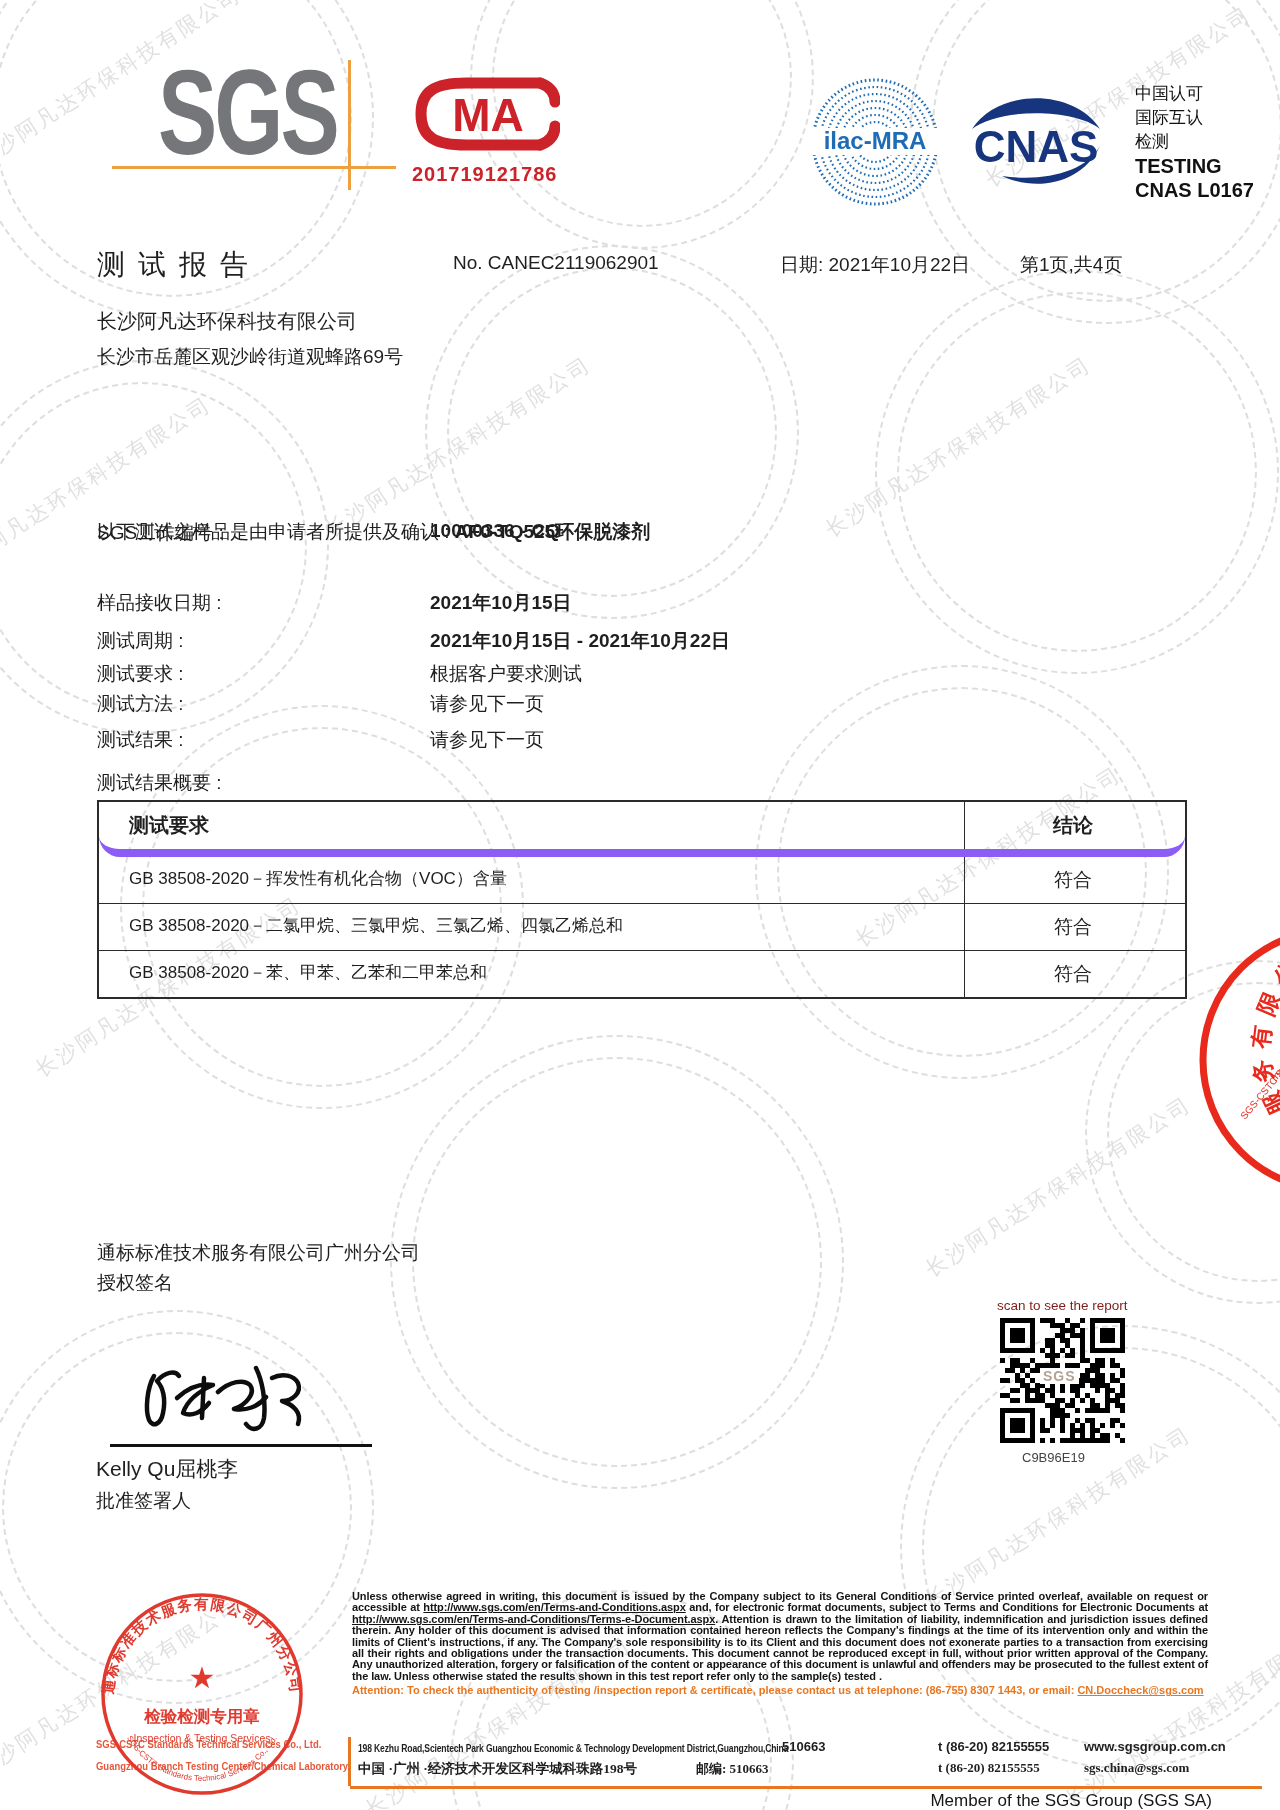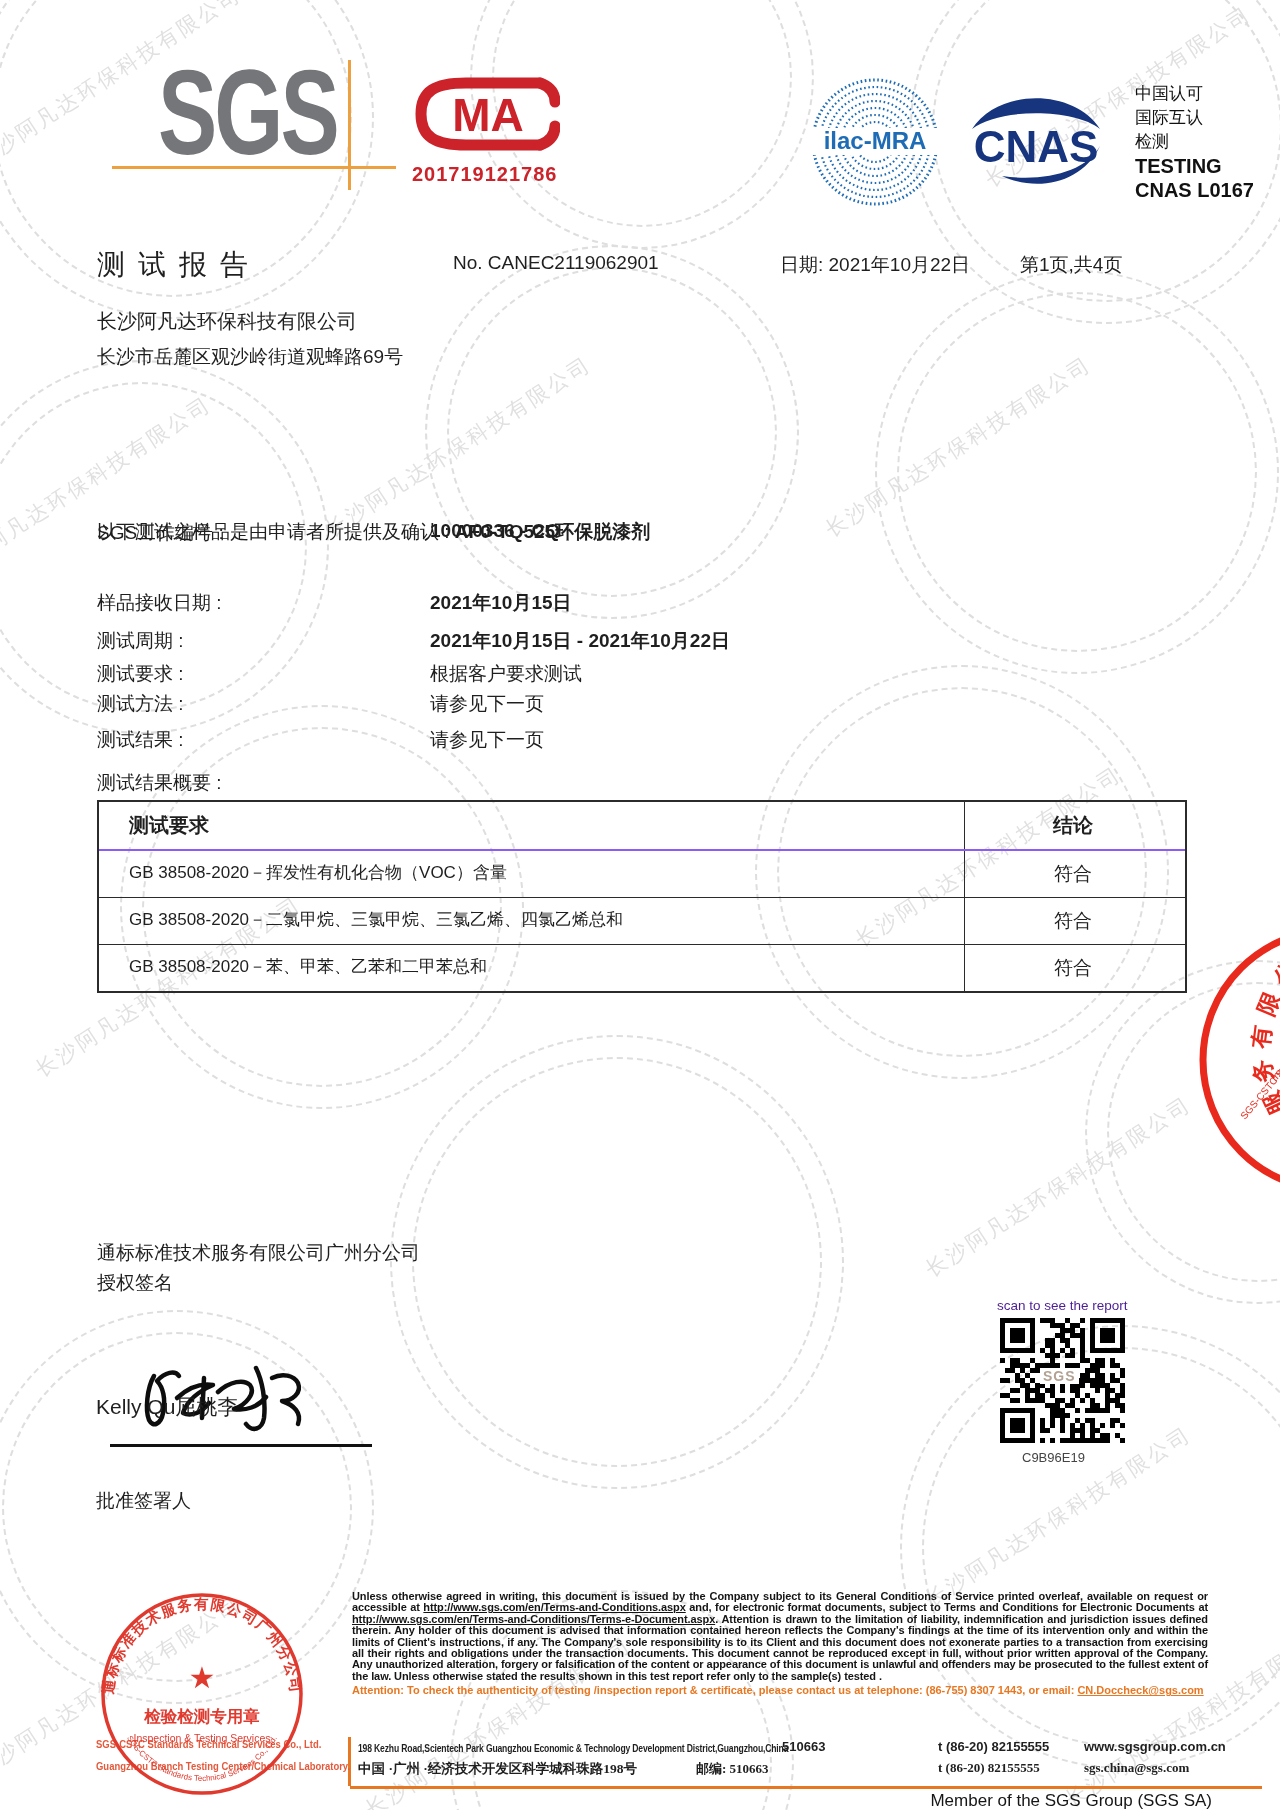--- a/index.html
+++ b/index.html
@@ -33,32 +33,32 @@
   .kv{position:absolute;left:97px;font-size:19px;width:1000px;}
   .kv-l{display:inline-block;}
   .kv-v{position:absolute;left:333px;}
   .v-strong{font-weight:700;}
   
   #summary-heading{left:97px;top:770px;font-size:19px;}
   #summary-table{left:97px;top:800px;width:1086px;border:2px solid #2b2b2b;z-index:1;background:transparent;}
   .trow{display:grid;grid-template-columns:866px 216px;}
   .trow .c1{padding:10px 8px 10px 30px;border-right:1px solid #2b2b2b;font-size:17px;}
   .trow .c2{text-align:center;padding:10px 0;font-size:19px;}
-  .trow.head{border-bottom:2px solid #8b5cf6;}
+  .trow.head{border-bottom:8px solid #8b5cf6;border-radius:21px;}
   .trow.head .c1,.trow.head .c2{font-weight:700;font-size:20px;}
   .trow.r{border-bottom:1px solid #2b2b2b;}
   .trow.r:last-child{border-bottom:none;}
   
   #approval-company{left:97px;top:1240px;font-size:19px;}
   #sign-label{left:97px;top:1270px;font-size:19px;}
   #sig-line{left:110px;top:1444px;width:262px;height:3px;background:#111;}
-  #signer-name{left:96px;top:1393px;font-size:21px;text-align:right;}
+  #signer-name{left:96px;top:1455px;font-size:21px;text-align:right;}
   #signer-title{left:96px;top:1488px;font-size:19px;}
   
-  #qr-caption{left:997px;top:1298px;font-size:13.5px;color:#4c1d95;}
+  #qr-caption{left:997px;top:1298px;font-size:13.5px;color:#7f1d1d;}
   #qr-grid{left:1000px;top:1318px;width:125px;height:125px;display:grid;
            grid-template-columns:repeat(25,5px);grid-auto-rows:5px;}
   #qr-grid .b{background:#000;}
   #qr-center{left:1040px;top:1368px;background:#fff;padding:0 3px;font-size:14px;font-weight:700;
              color:#b3a294;letter-spacing:1px;}
   #qr-id{left:1022px;top:1450px;font-size:13px;color:#444;}
   
   #side-stamp{left:1193px;top:912px;z-index:2;}
   #footer-stamp{left:94px;top:1586px;z-index:3;}
   .stamp-en{position:absolute;left:96px;font-size:11px;font-weight:700;color:#e4593b;

